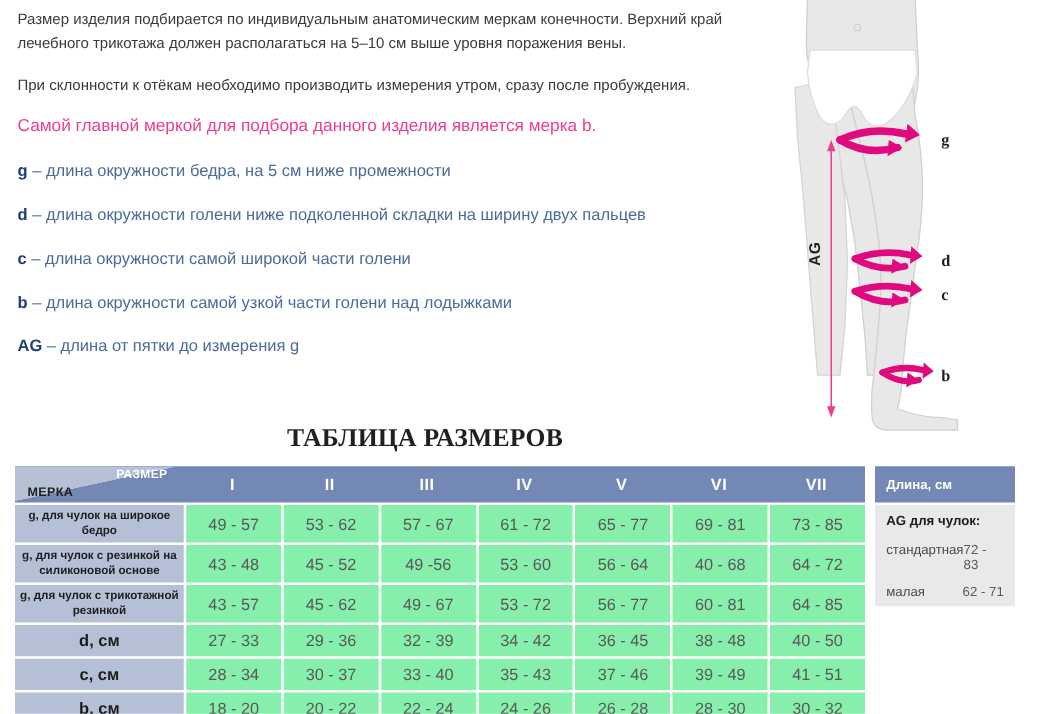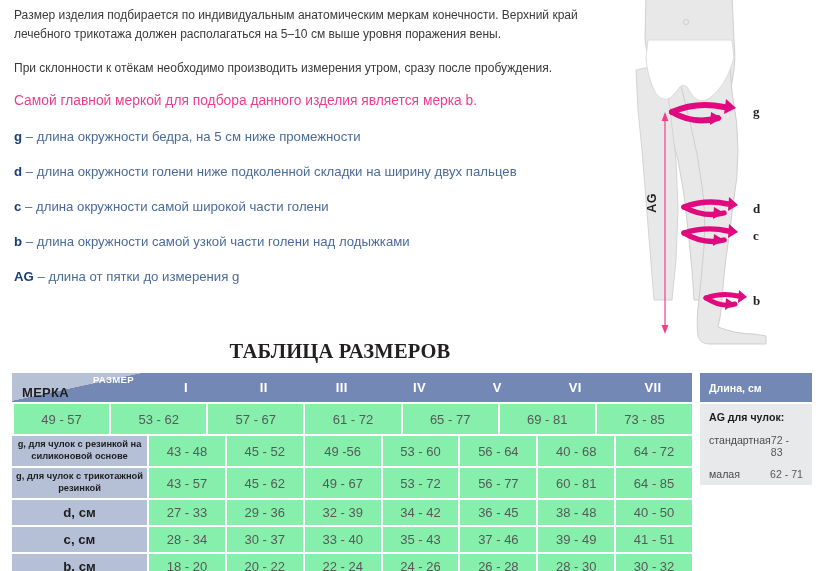--- a/index.html
+++ b/index.html
@@ -122,21 +122,21 @@
     position: absolute;
     left: 0; top: 0;
     width: 135px;
     height: 29px;
     background: linear-gradient(to bottom right, #b7c1d6 0%, #b7c1d6 48%, transparent 48.4%, transparent 100%);
   }
   .corner-merka {
     position: absolute;
     left: 10px;
     bottom: 2px;
-    font-size: 13px;
+    font-size: 10px;
     font-weight: bold;
     color: #202020;
     letter-spacing: 0.3px;
   }
   .corner-razmer {
     position: absolute;
     right: 13px;
     top: 1px;
     font-size: 9.6px;
     font-weight: bold;
@@ -339,20 +339,21 @@
     <div class="th-size">I</div>
     <div class="th-size">II</div>
     <div class="th-size">III</div>
     <div class="th-size">IV</div>
     <div class="th-size">V</div>
     <div class="th-size">VI</div>
     <div class="th-size">VII</div>
   </div>
 
   <div class="trow g-row">
+    <div class="row-label">g, для чулок на широкое бедро</div>
     <div class="cell">49 - 57</div>
     <div class="cell">53 - 62</div>
     <div class="cell">57 - 67</div>
     <div class="cell">61 - 72</div>
     <div class="cell">65 - 77</div>
     <div class="cell">69 - 81</div>
     <div class="cell">73 - 85</div>
   </div>
 
   <div class="trow g-row">

